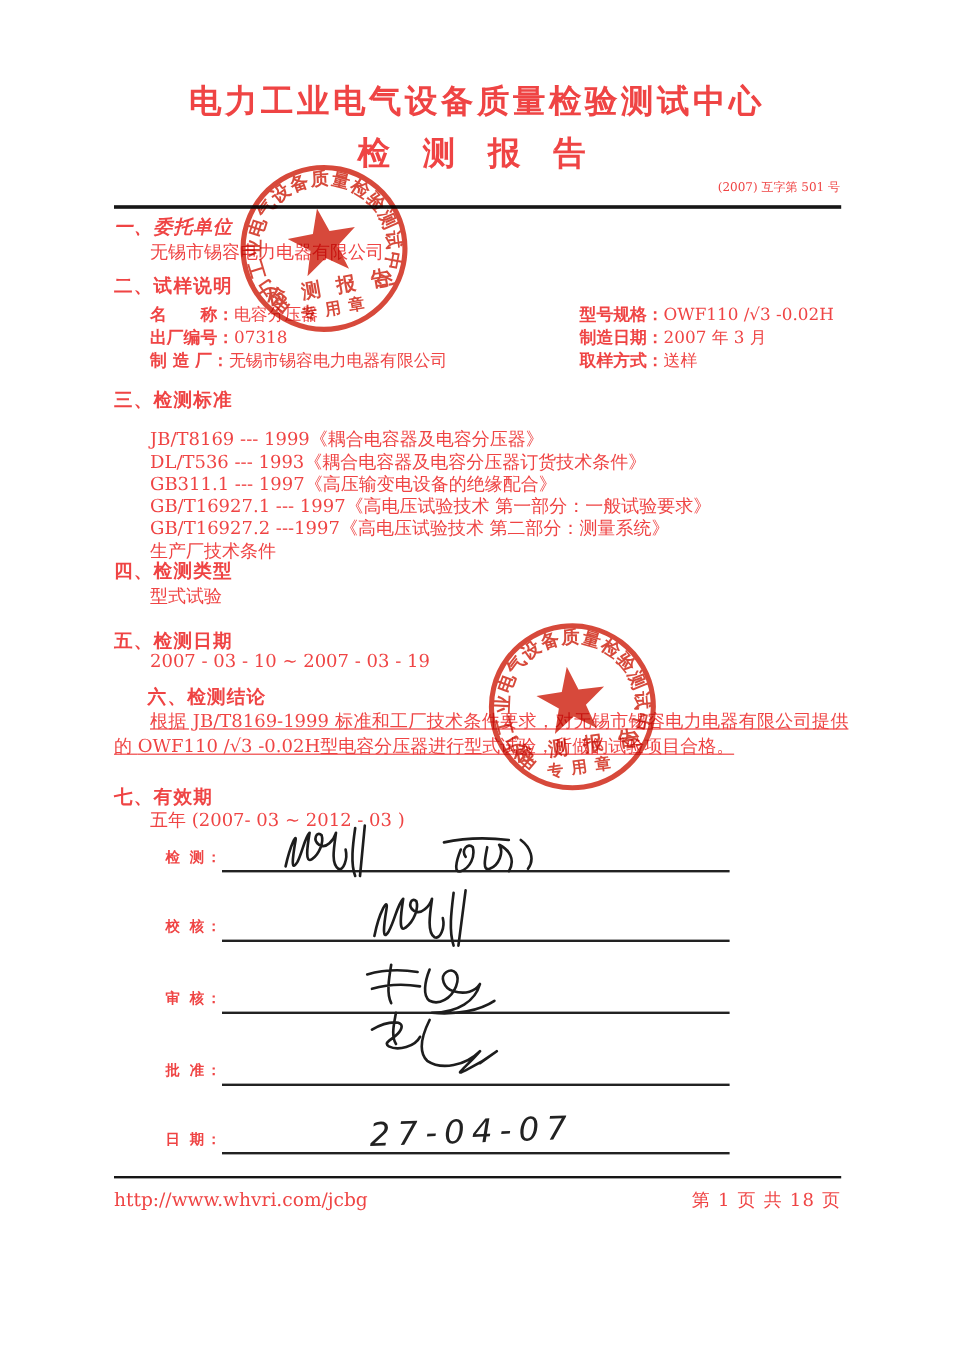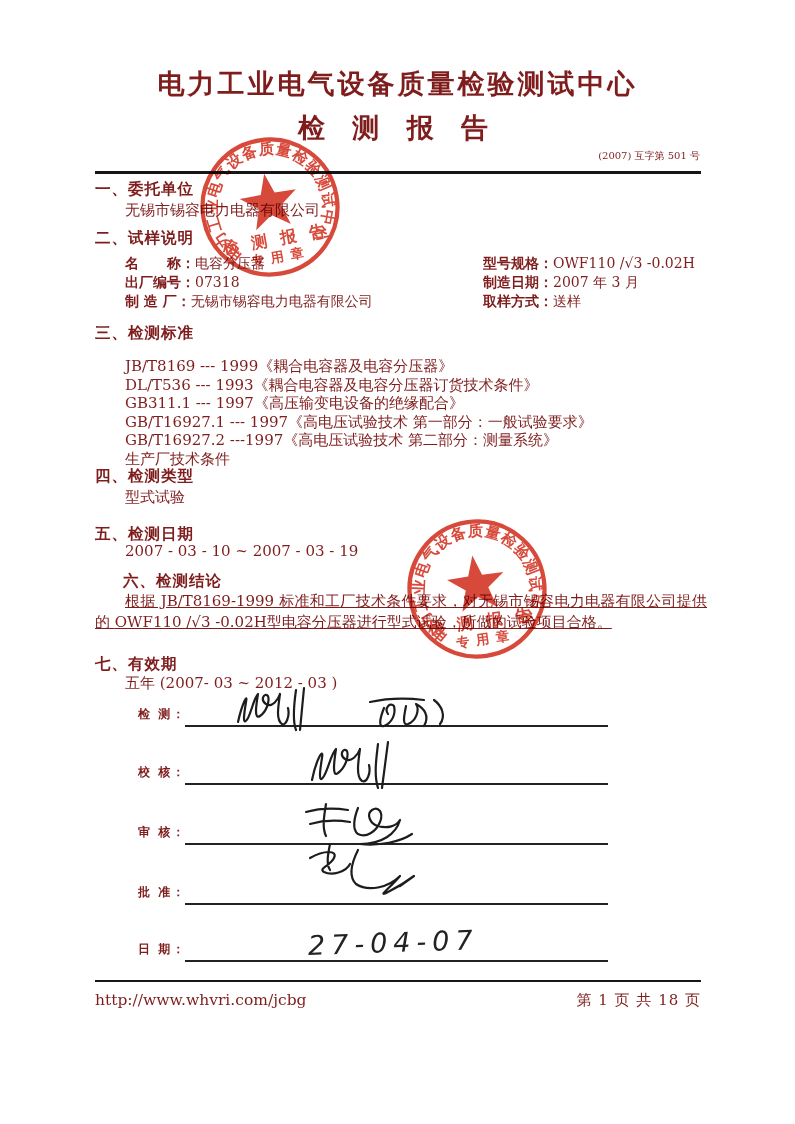--- a/index.html
+++ b/index.html
@@ -1,18 +1,18 @@
 <!DOCTYPE html>
 <html><head>
 <meta charset="utf-8">
 <style>
   html,body{margin:0;padding:0;background:#ffffff;}
   .page{
     position:relative;width:795px;height:1124px;background:#ffffff;overflow:hidden;
-    font-family:"DejaVu Serif","Liberation Serif",serif;color:#7f1d1d;
+    font-family:"DejaVu Serif","Liberation Serif",serif;color:#ef4444;
   }
   .abs{position:absolute;}
   .doc-title{top:66px;left:0;width:795px;text-align:center;font-size:27px;font-weight:bold;letter-spacing:3px;}
   .doc-subtitle{top:110px;left:0;width:795px;text-align:center;font-size:27px;font-weight:bold;letter-spacing:9px;}
   .report-no{top:149px;left:400px;width:300px;text-align:right;font-size:10px;}
   .rule{background:#161616;height:3px;left:95px;width:606px;}
   .rule-top{top:171px;}
   .rule-bottom{top:980px;height:2px;}
   .sec-heading{left:95px;font-size:15.5px;font-weight:bold;letter-spacing:1px;}
   .sec-content{left:125px;font-size:15px;}
@@ -37,21 +37,21 @@
 </head>
 <body>
 
 <div class="page">
 
   <div class="abs doc-title">电力工业电气设备质量检验测试中心</div>
   <div class="abs doc-subtitle">检 测 报 告</div>
   <div class="abs report-no">(2007) 互字第 501 号</div>
   <div class="abs rule rule-top"></div>
 
-  <div class="abs sec-heading" style="top:179px;">一、委托单位</div>
+  <div class="abs sec-heading" style="top:179px;font-style:italic;">一、委托单位</div>
   <div class="abs sec-content" style="top:201px;">无锡市锡容电力电器有限公司</div>
 
   <div class="abs sec-heading" style="top:228px;">二、试样说明</div>
   <div class="abs kv-col" style="top:254px;left:125px;">
     <div class="kv-row"><span class="kv-label">名　　称：</span><span>电容分压器</span></div>
     <div class="kv-row"><span class="kv-label">出厂编号：</span><span>07318</span></div>
     <div class="kv-row"><span class="kv-label">制 造 厂：</span><span>无锡市锡容电力电器有限公司</span></div>
   </div>
   <div class="abs kv-col" style="top:254px;left:483px;">
     <div class="kv-row"><span class="kv-label">型号规格：</span><span>OWF110 /√3 -0.02H</span></div>

